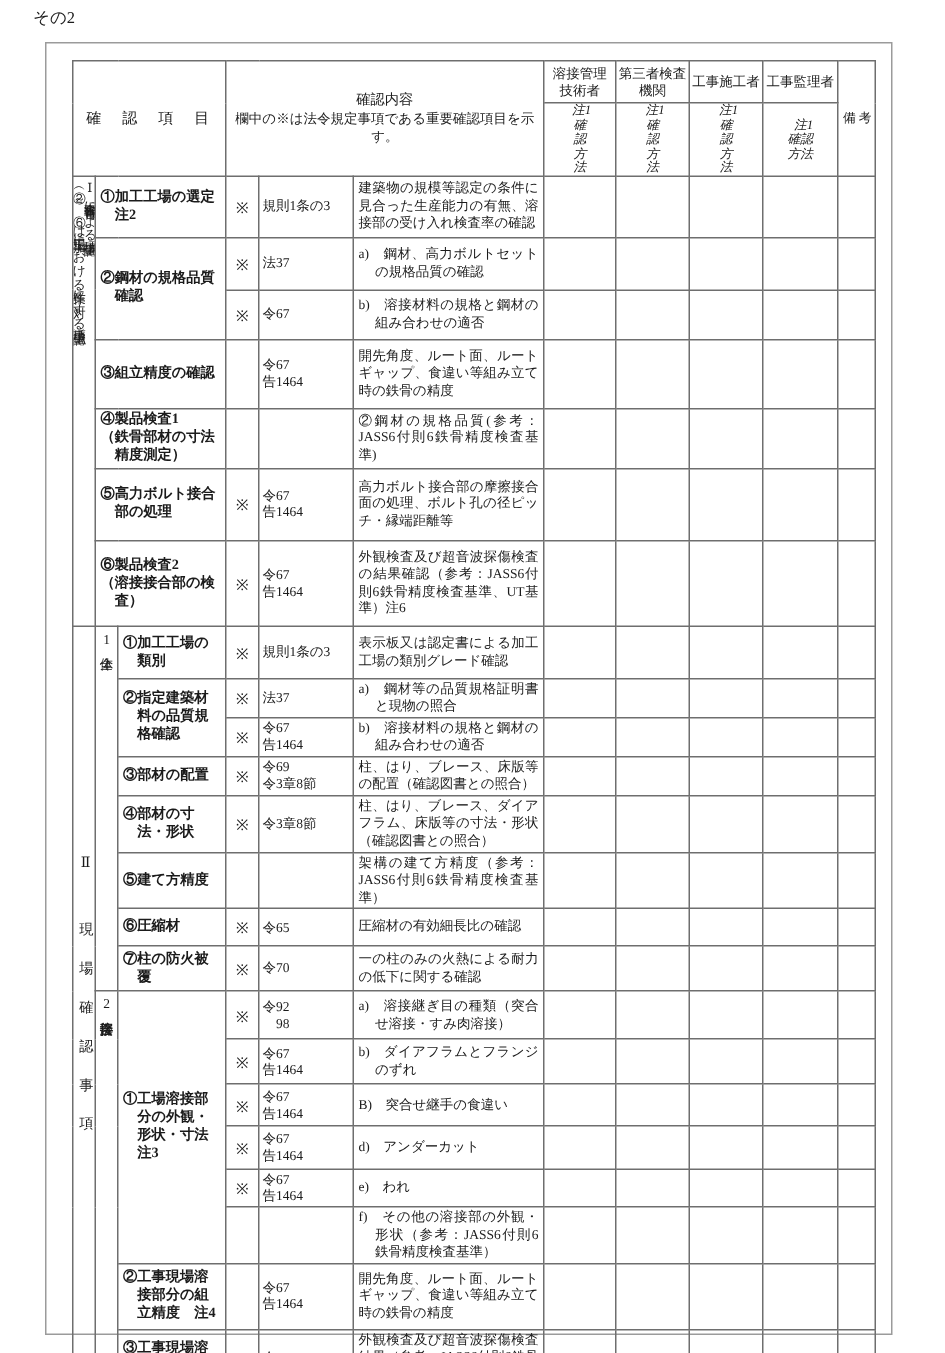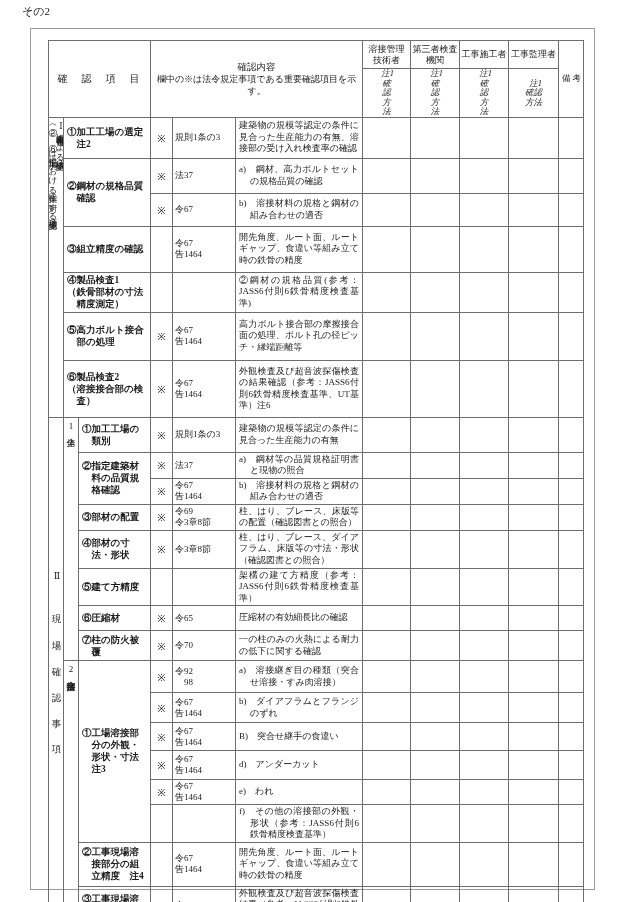--- a/index.html
+++ b/index.html
@@ -195,21 +195,21 @@
     <td class="vcell" rowspan="16">
       <div class="v2">Ⅱ現場確認事項</div>
     </td>
     <td class="vcell" rowspan="8">
       <div class="vsub">1全体</div>
     </td>
     <td class="item-cell">①加工工場の
 　類別</td>
     <td class="mark-cell">※</td>
     <td class="reg-cell">規則1条の3</td>
-    <td class="desc-cell">建築物の規模等認定の条件に見合った生産能力の有無</td>
+    <td class="desc-cell">表示板又は認定書による加工工場の類別グレード確認</td>
     <td class="ec"></td>
         <td class="ec"></td>
         <td class="ec"></td>
         <td class="ec"></td>
         <td class="ec"></td>
   </tr>
   <tr style="height:26px">
     <td rowspan="2" class="item-cell">②指定建築材
 　料の品質規
 　格確認</td>

